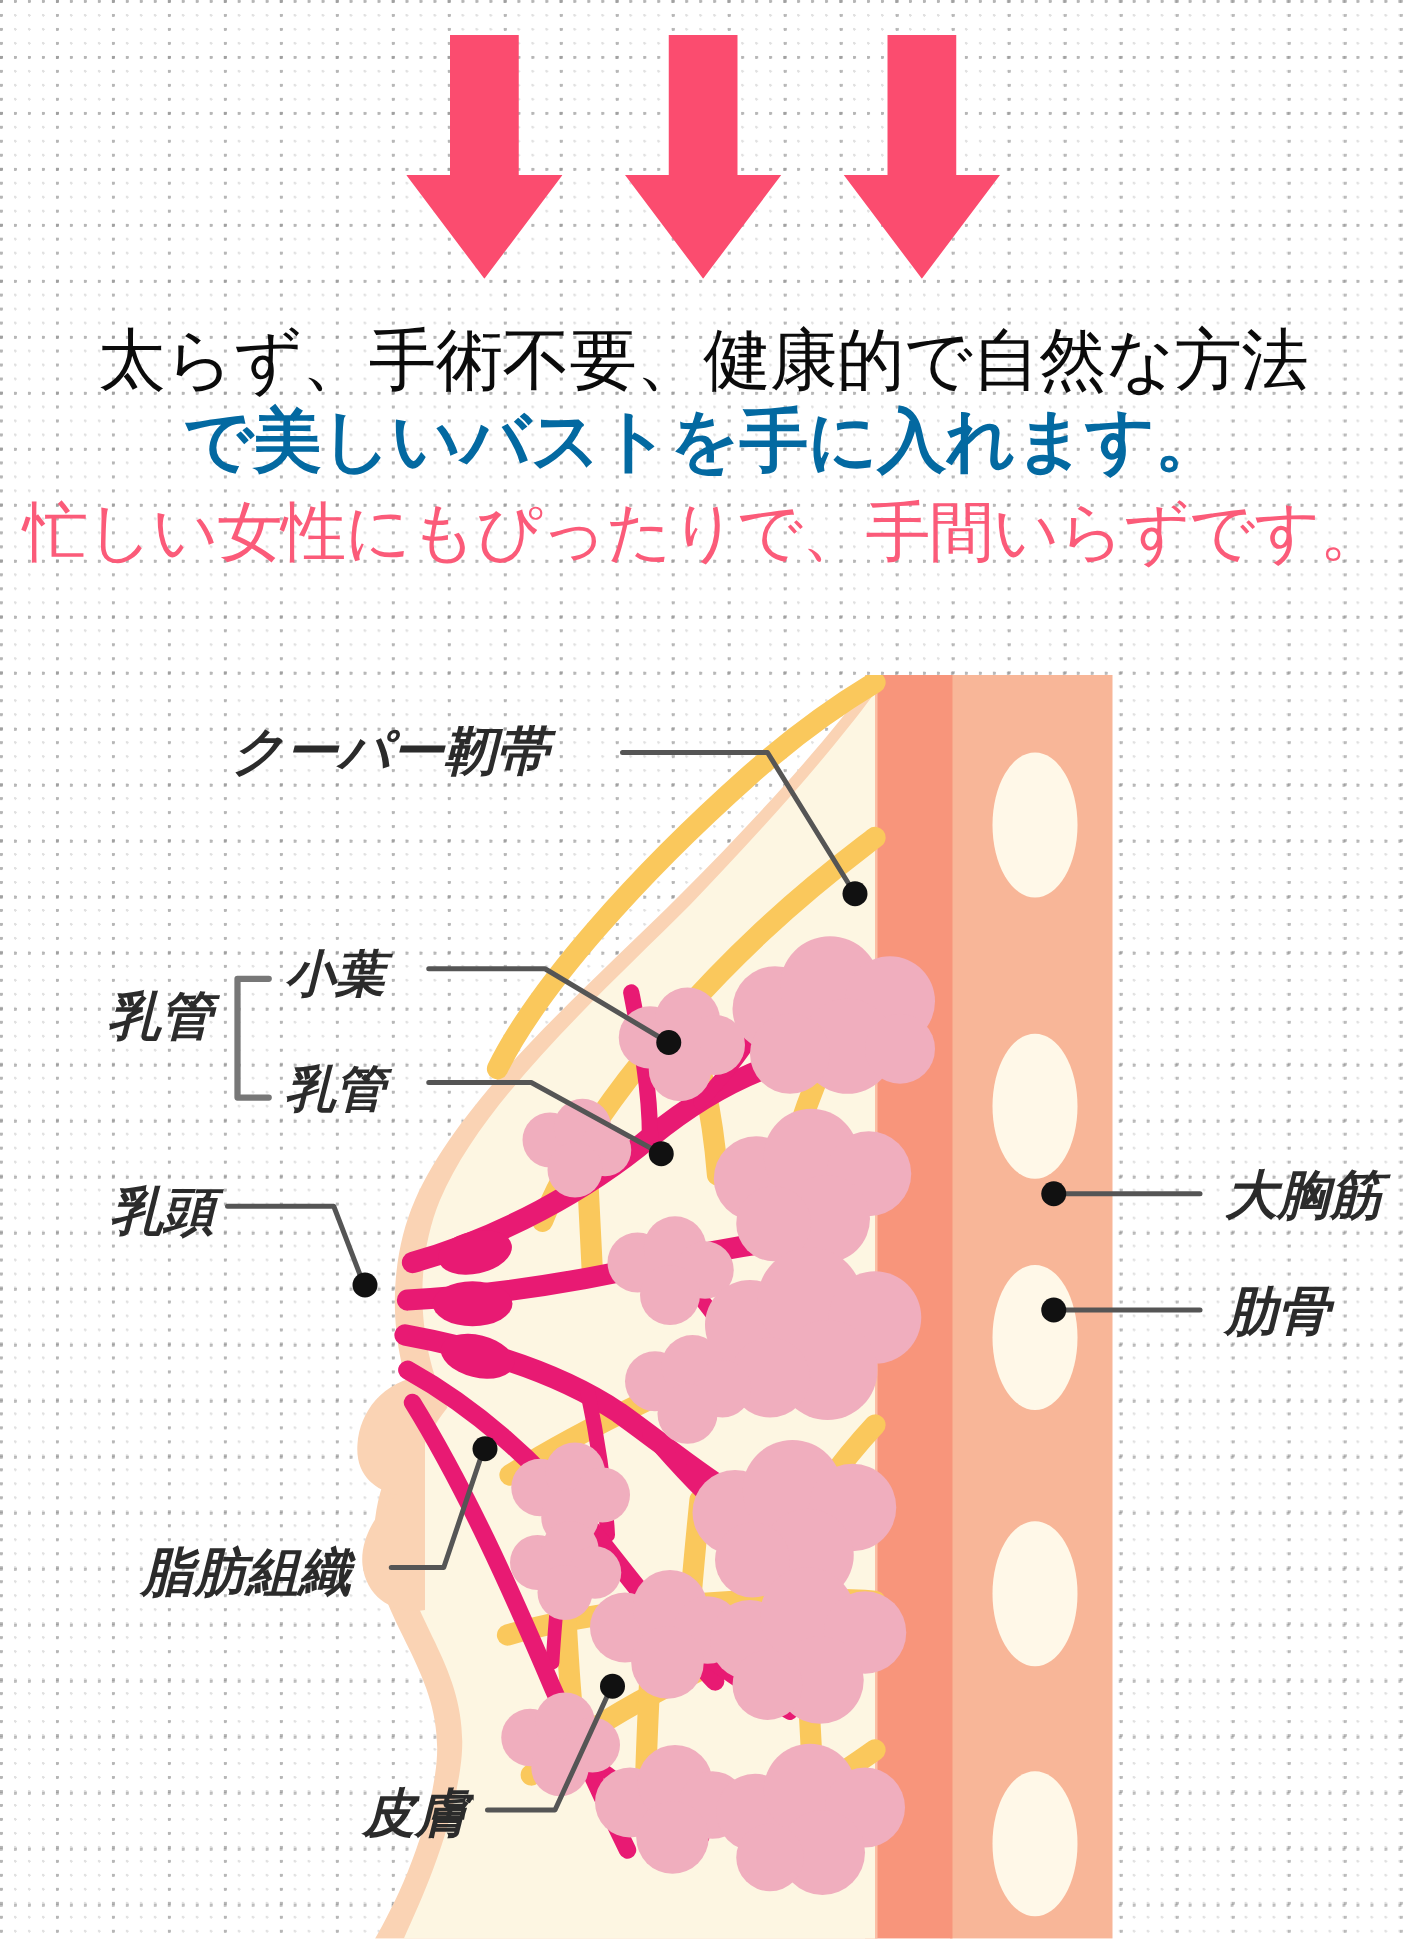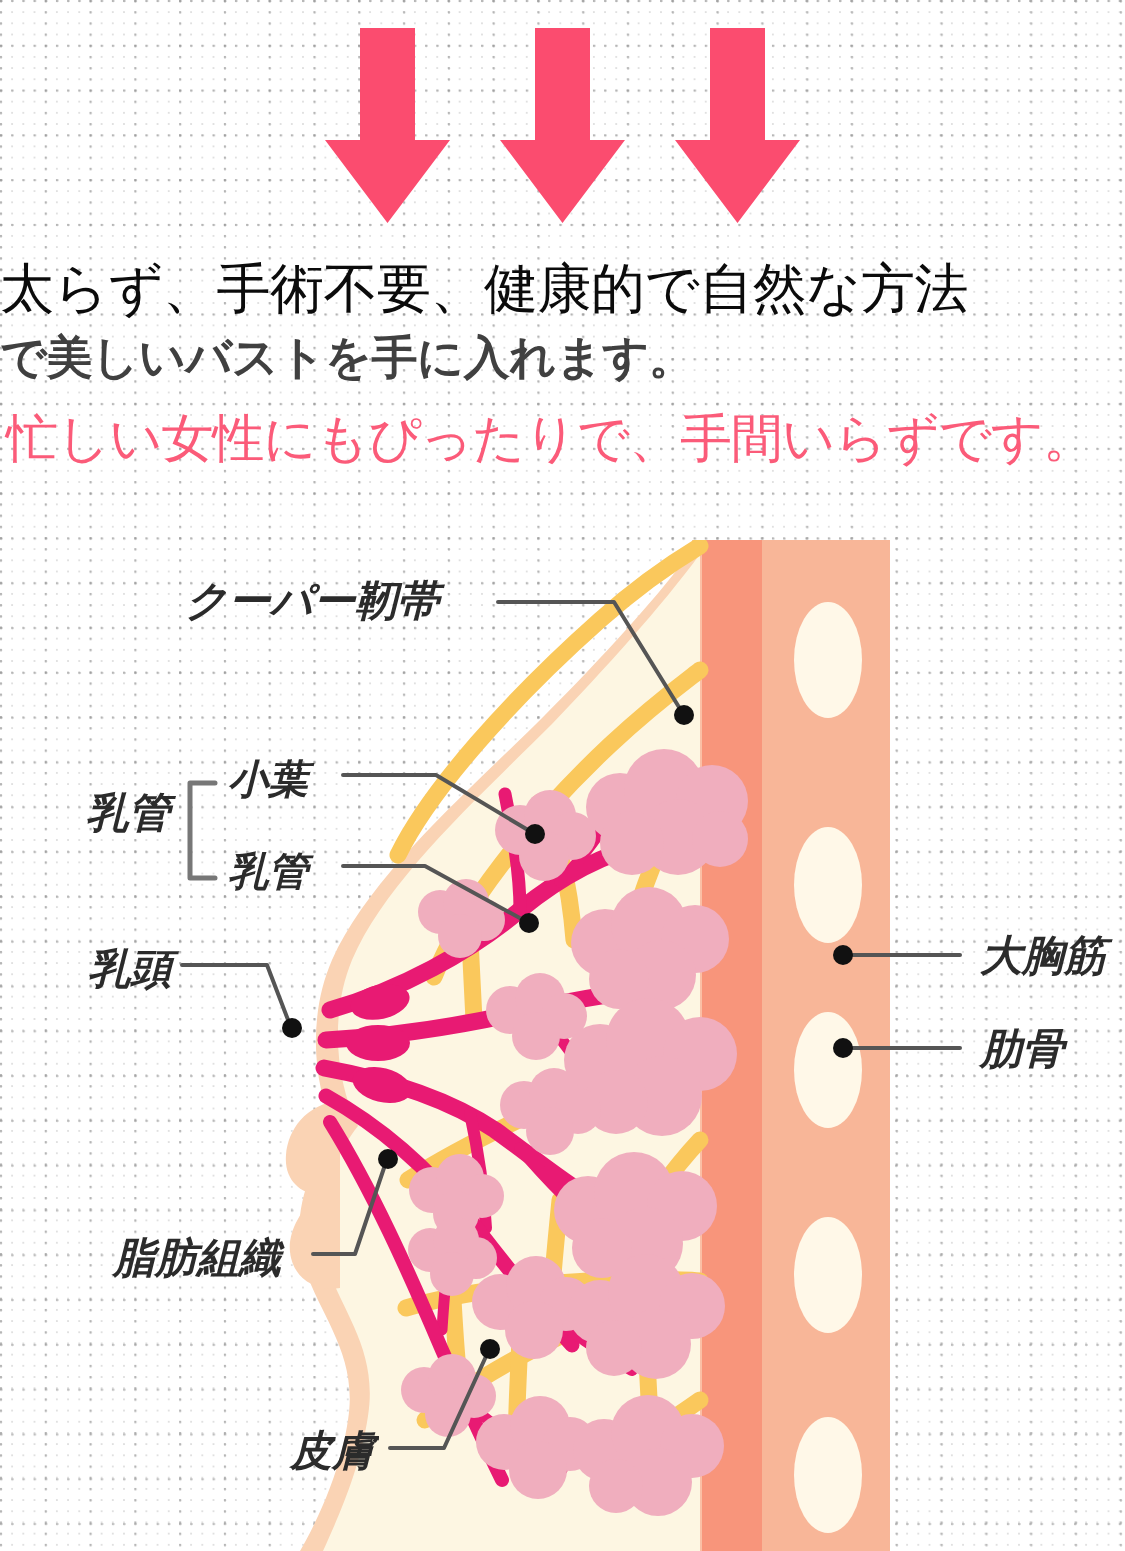--- a/index.html
+++ b/index.html
@@ -34,35 +34,35 @@
   
   #arrows{
     position:absolute;left:0;top:28px;width:1125px;height:215px;
     display:flex;justify-content:center;align-items:flex-start;
     gap:50px;z-index:3;
   }
   .arrow{width:125px;height:195px;display:block;}
   
   #headline{
     position:absolute;left:0;top:258px;width:1125px;
-    z-index:4;
+    z-index:4;text-align:center;
   }
   .hl-line1{
     font-size:54px;line-height:1.14;
     font-weight:400;color:#0b0b0b;
     letter-spacing:-0.5px;white-space:nowrap;
   }
   .hl-line2{
-    font-size:46px;line-height:1.18;
-    font-weight:700;color:#404040;
+    font-size:55px;line-height:1.18;
+    font-weight:700;color:#0369a1;
     letter-spacing:-0.5px;white-space:nowrap;
-    margin-top:10px;
+    margin-top:0;
   }
   .hl-line3-wrap{
-    margin-top:24px;position:relative;display:block;
+    margin-top:12px;position:relative;display:block;
   }
   .hl-line3{
     position:relative;display:inline-block;
     font-size:52px;line-height:1.18;
     font-weight:500;color:#FB5B79;
     letter-spacing:-1px;white-space:nowrap;
     padding:0 6px;
   }
   .hl-mark{
     position:absolute;left:52px;top:470px;

